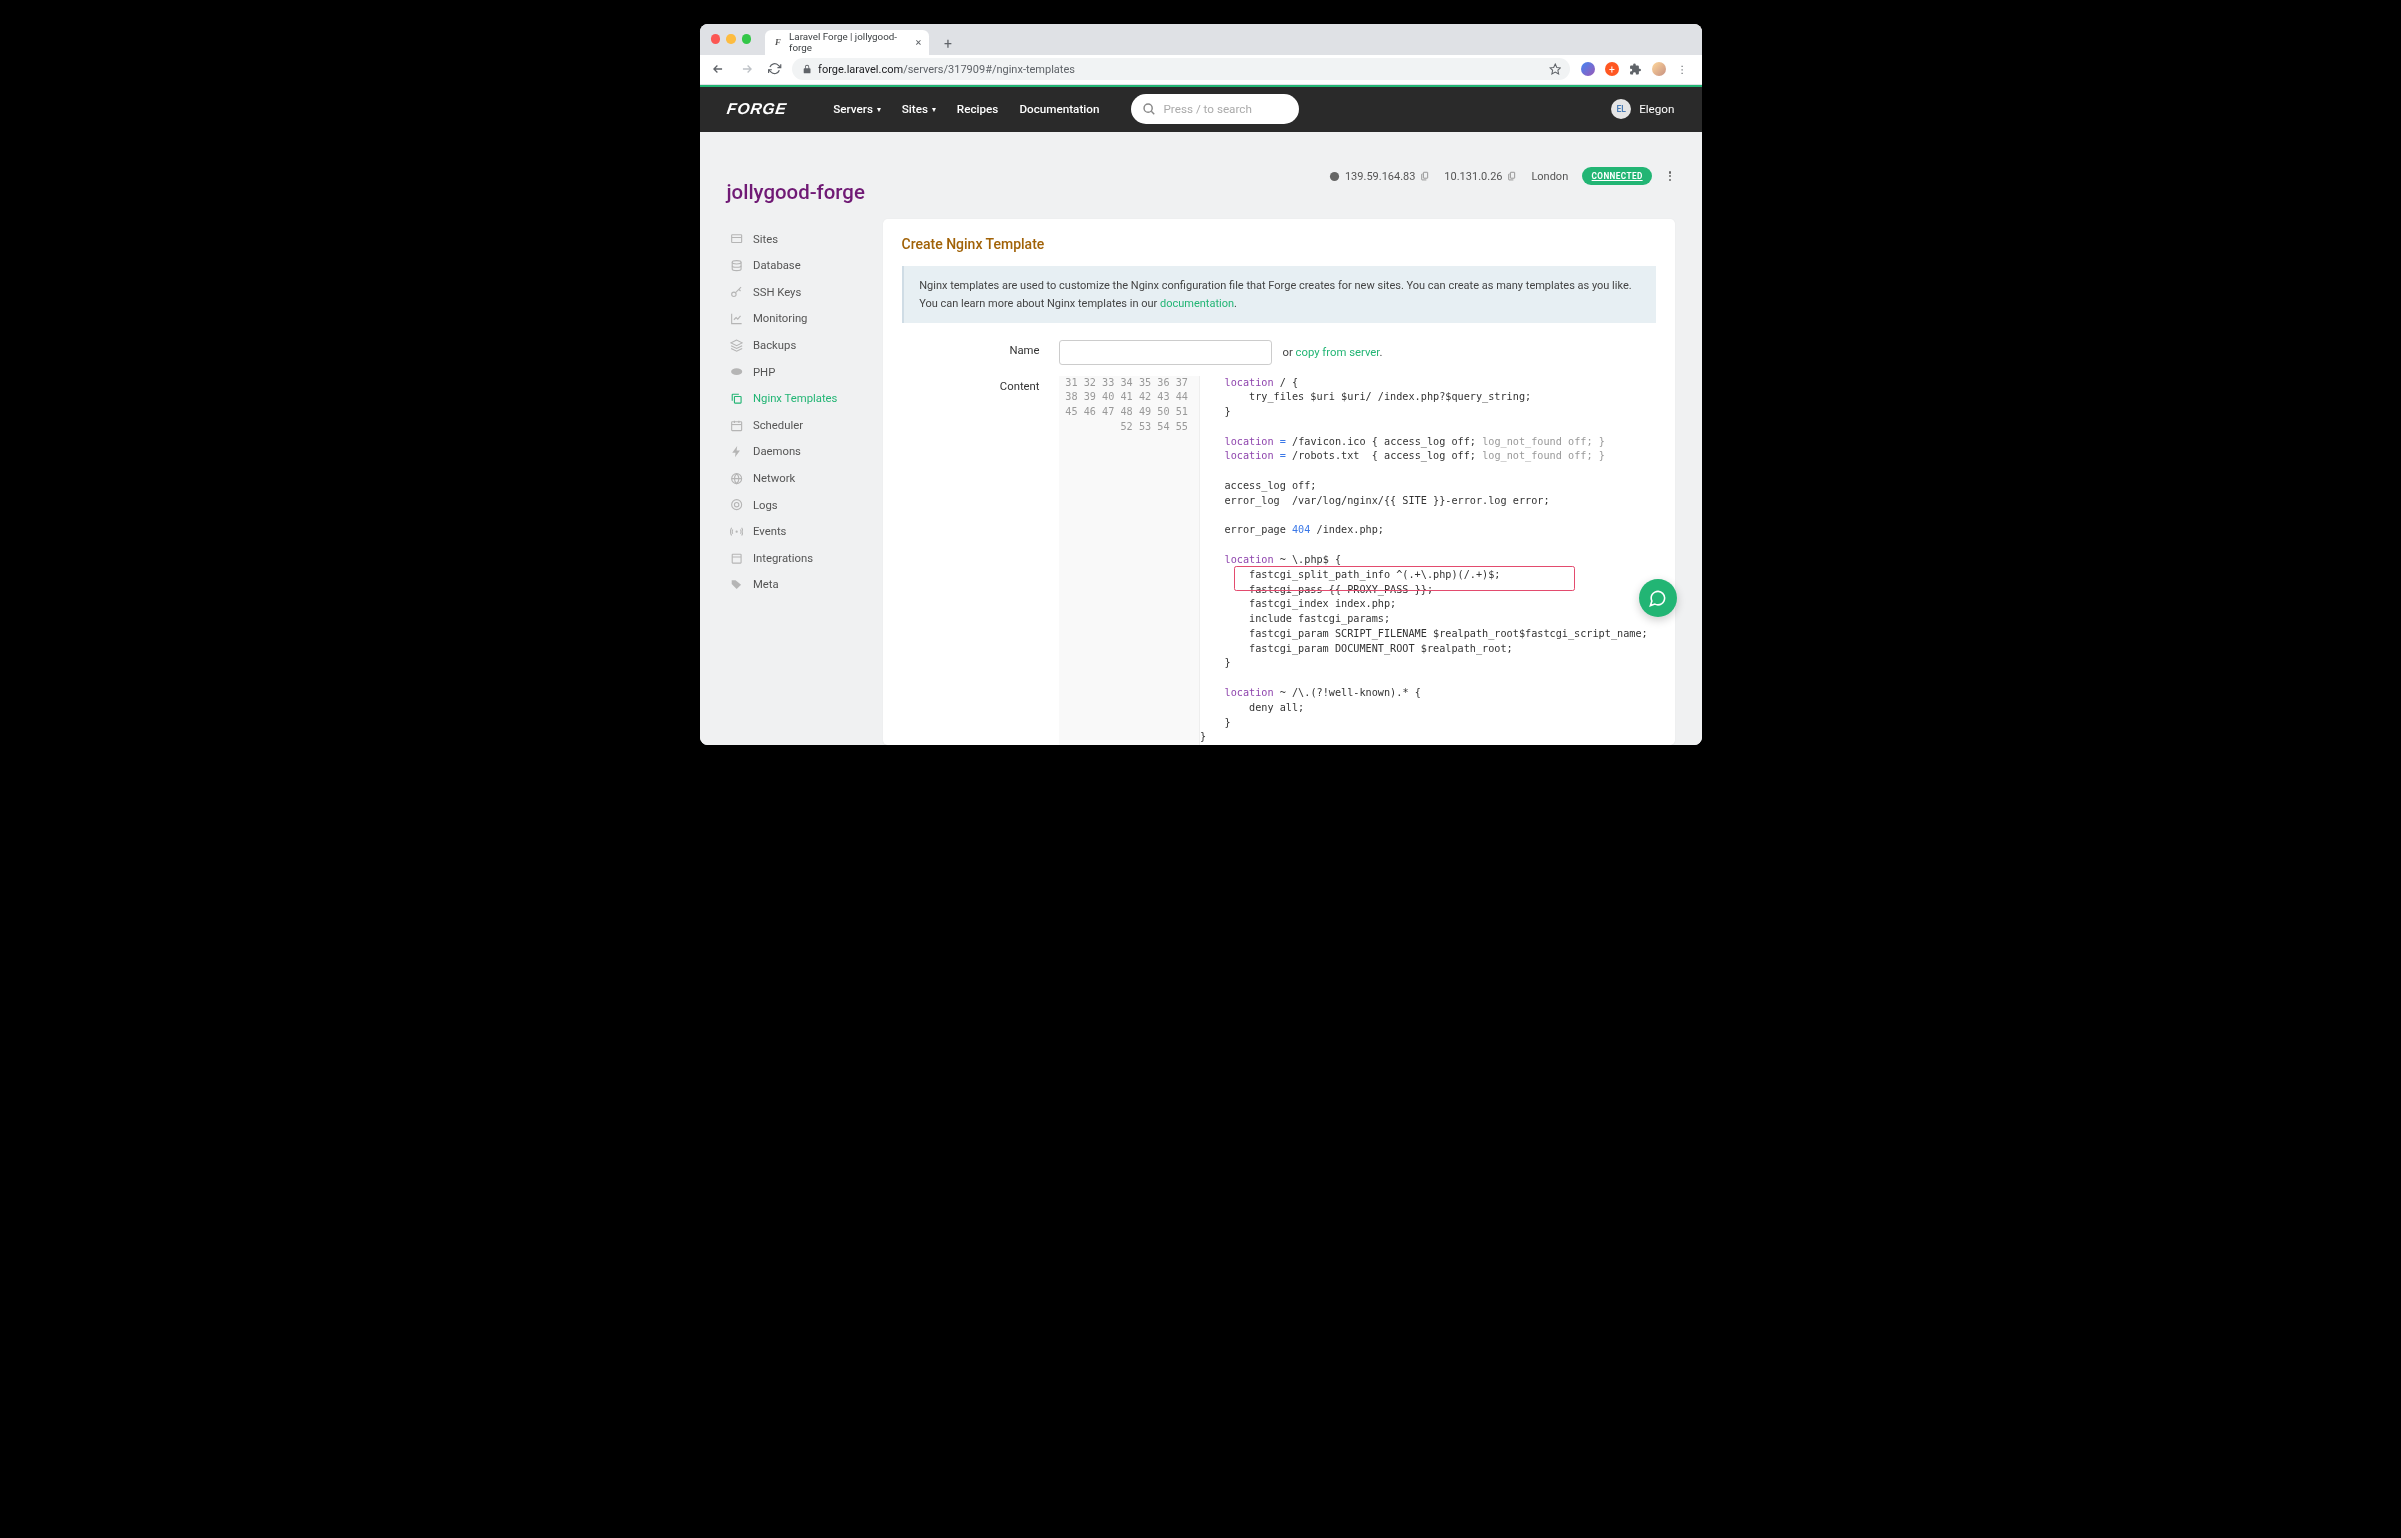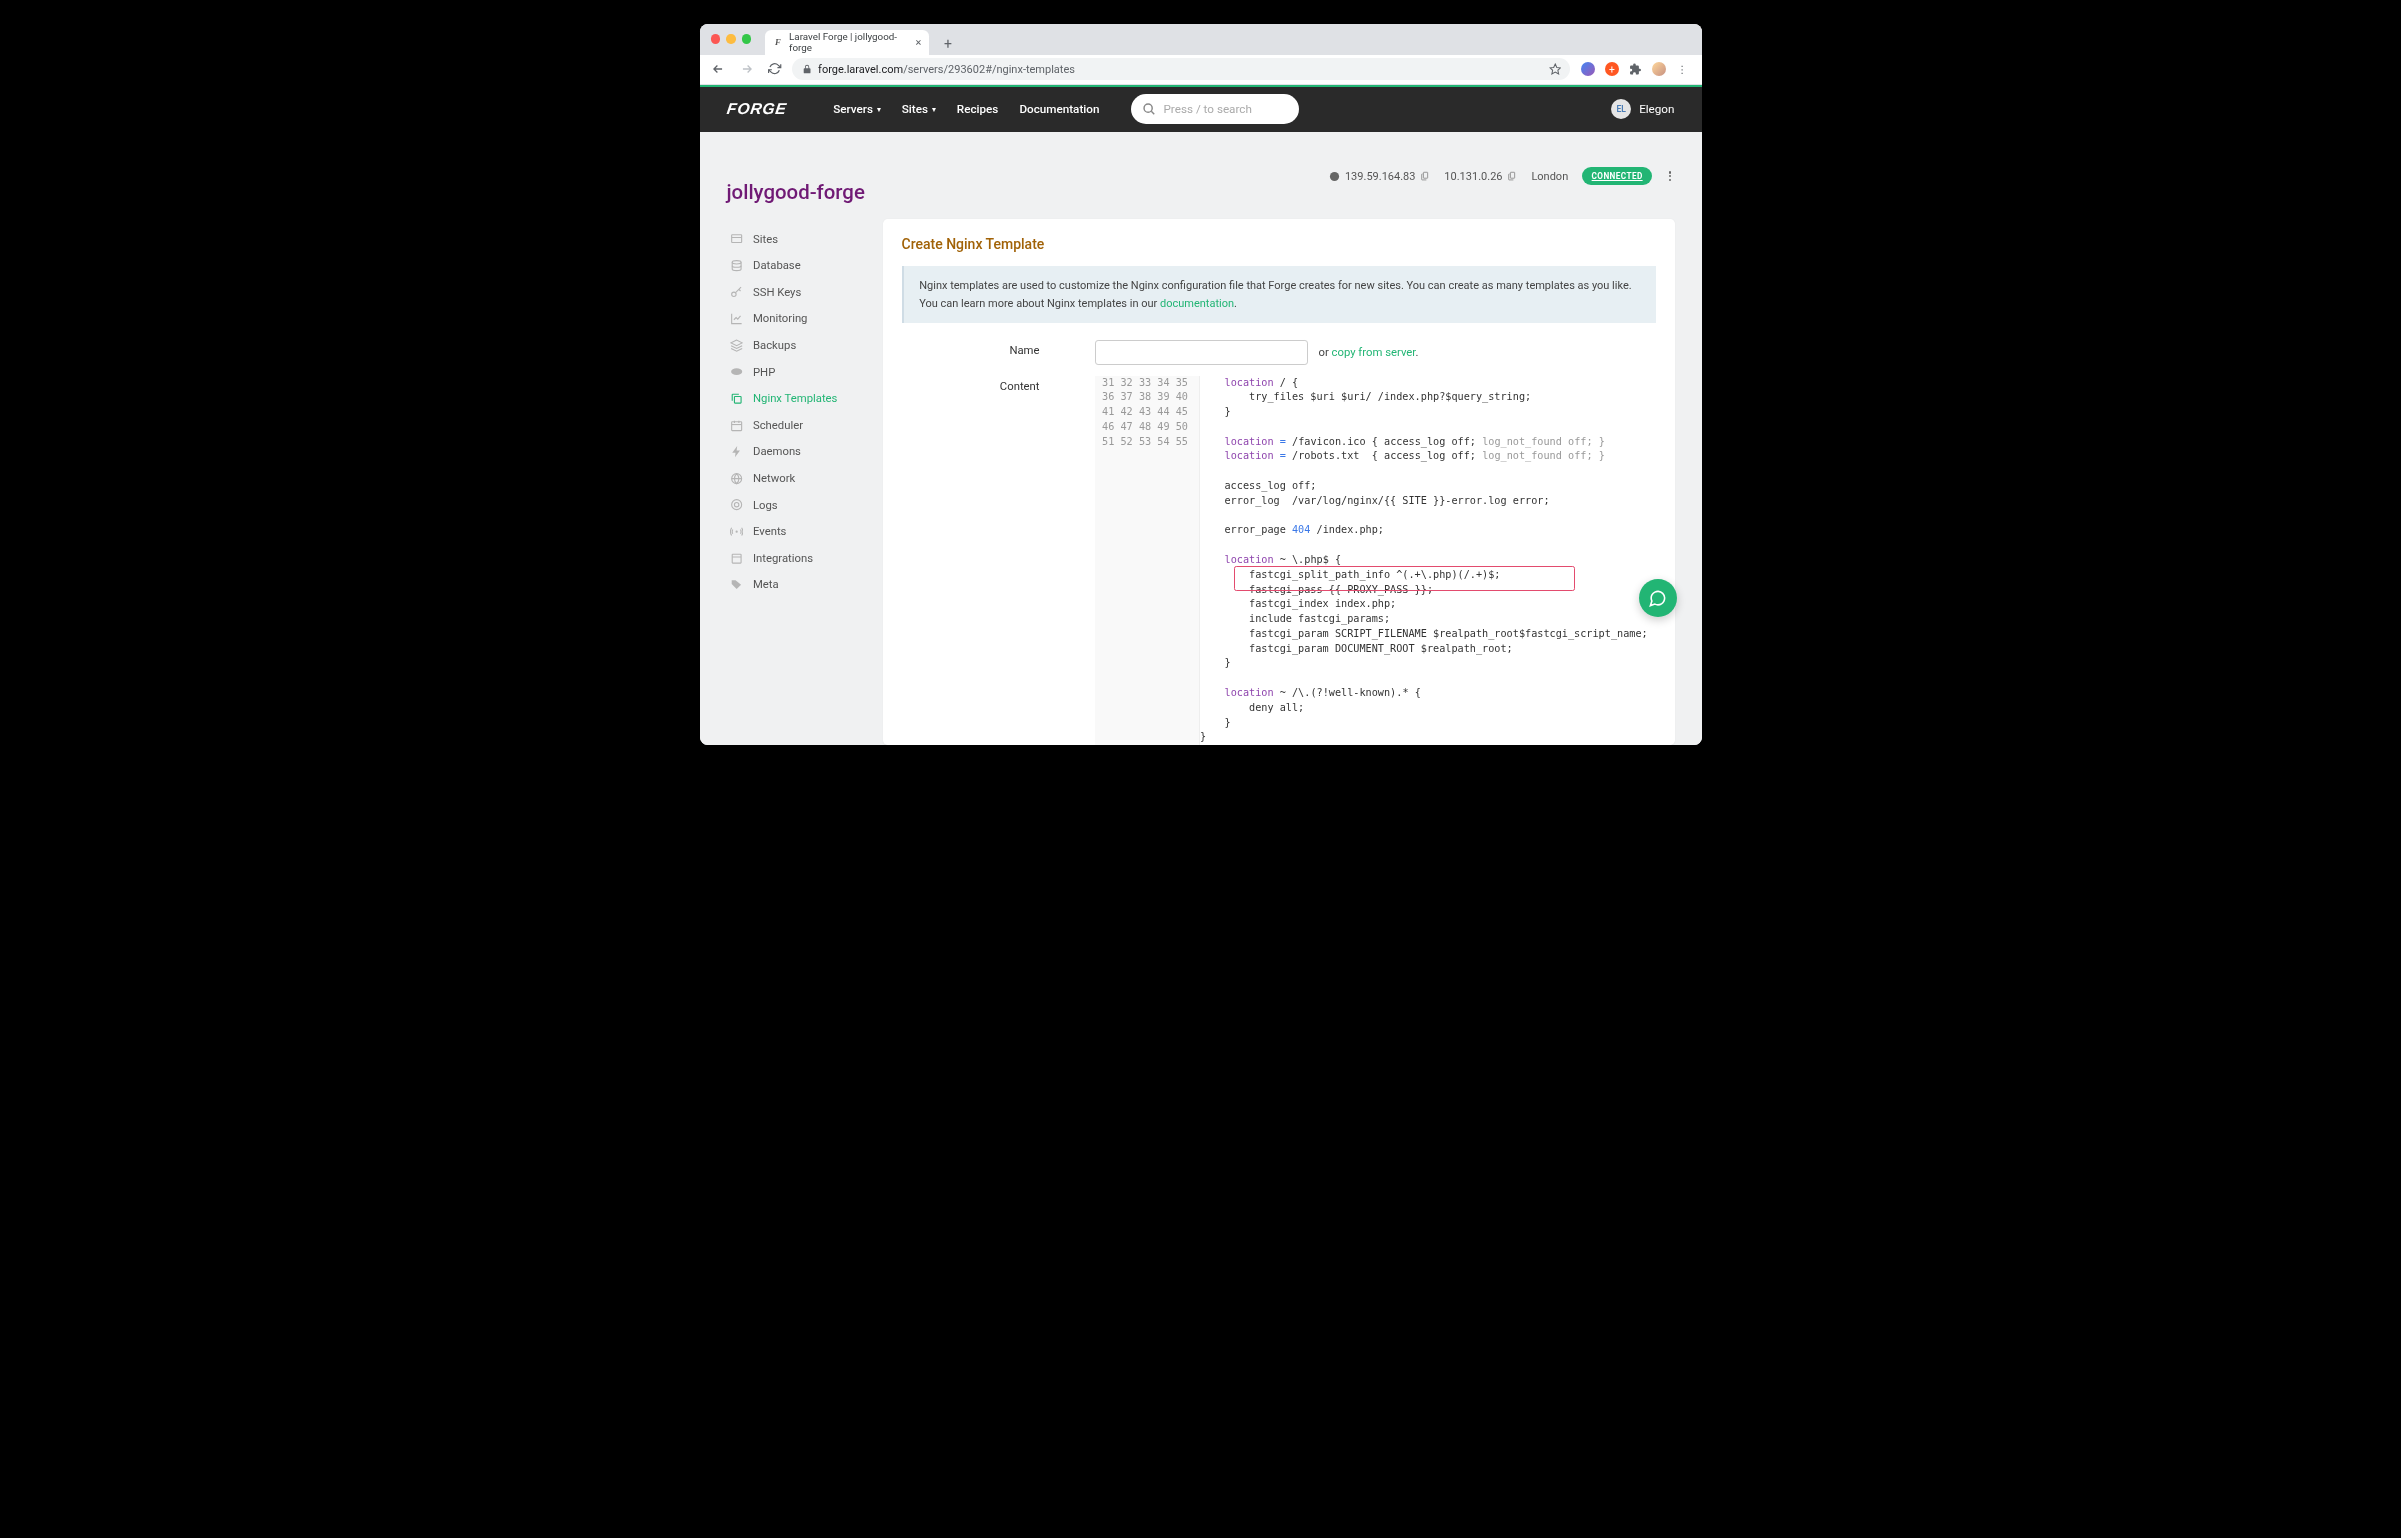--- a/index.html
+++ b/index.html
@@ -62,21 +62,21 @@
     .side-item.active .icon { color: #22b574; }
     
     
     .card { flex: 1; background: #fff; border-radius: 4.7px; padding: 17px 0 0; box-shadow: 0 0.8px 1.6px rgba(0,0,0,0.05); }
     .card-title { font-size: 14px; font-weight: 500; color: #a16207; padding: 0 19px 14px; }
     .info-banner { background: #e7eff3; border-left: 2.3px solid #cfdce5; padding: 11px 15.7px; margin: 0 19px 17px; font-size: 11px; color: #444; line-height: 1.55; }
     .info-banner a { color: #22b574; text-decoration: none; }
     
     .form-row { display: flex; padding: 0 19px 11px; align-items: flex-start; }
     .form-label { width: 157px; text-align: right; padding-right: 19px; font-size: 11.3px; color: #333; padding-top: 4.7px; }
-    .form-body { flex: 1; margin-left: 36px; }
+    .form-body { flex: 1; }
     .form-inline { display:flex; align-items:center; gap: 11px;}
     .text-input { width: 213px; height: 25px; border: 0.8px solid #ccc; border-radius: 3.1px; padding: 0 6.3px; font-size: 11px;}
     .or-text { font-size: 11.3px; color: #444; }
     .or-text a { color: #22b574; text-decoration: none; }
     
     
     .editor { display: flex; font-family: "SF Mono", Monaco, Consolas, monospace; font-size: 10.2px; line-height: 1.45; background:#fff;}
     .gutter { text-align: right; color: #999; padding: 0 11px 0 4.7px; user-select:none; background:#f9f9f9; border-right:0.8px solid #eee;}
     .code { flex: 1; white-space: pre; color: #333; position: relative; padding-right:7.8px;}
     .kw { color: #8e44ad; }
@@ -124,21 +124,21 @@
     <div class="nav-btn">
       <svg width="13.3" height="13.3" viewBox="0 0 24 24" fill="none" stroke="currentColor" stroke-width="2.2">
           <path d="M23 4v6h-6M1 20v-6h6"></path>
           <path d="M3.51 9a9 9 0 0114.85-3.36L23 10M1 14l4.64 4.36A9 9 0 0020.49 15"></path>
         </svg>
     </div>
     <div class="url-input">
       <svg width="10.2" height="10.2" viewBox="0 0 24 24" fill="#5f6368">
           <path d="M18 10h-1V7a5 5 0 00-10 0v3H6a2 2 0 00-2 2v8a2 2 0 002 2h12a2 2 0 002-2v-8a2 2 0 00-2-2zM9 7a3 3 0 016 0v3H9V7z"></path>
         </svg>
-      <span><span class="url-hostsec">forge.laravel.com</span><span>/servers/293602#/nginx-templates</span></span>
+      <span><span class="url-hostsec">forge.laravel.com</span><span>/servers/317909#/nginx-templates</span></span>
       <span class="url-star">
         <svg width="12.5" height="12.5" viewBox="0 0 24 24" fill="none" stroke="#5f6368" stroke-width="2">
             <polygon points="12 2 15 8.5 22 9.3 17 14 18.5 21 12 17.5 5.5 21 7 14 2 9.3 9 8.5 12 2"></polygon>
           </svg>
       </span>
     </div>
     <div class="ext-icons">
       <div class="ext-icon" style="background:linear-gradient(135deg,#4285f4,#9b59b6);"></div>
       <div class="ext-icon" style="background:#ff5722;color:#fff;">+</div>
       <div class="ext-icon">

